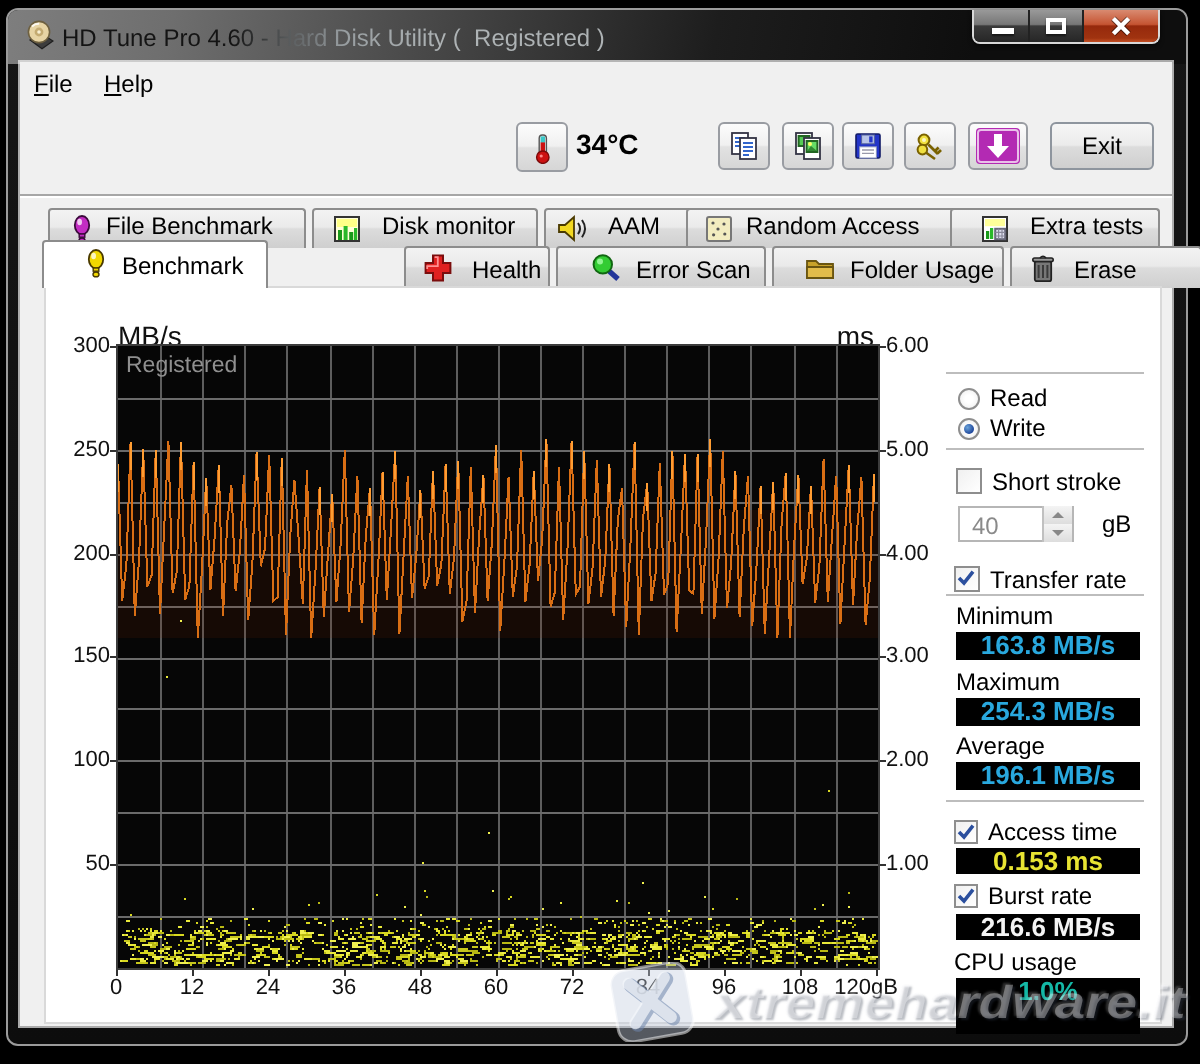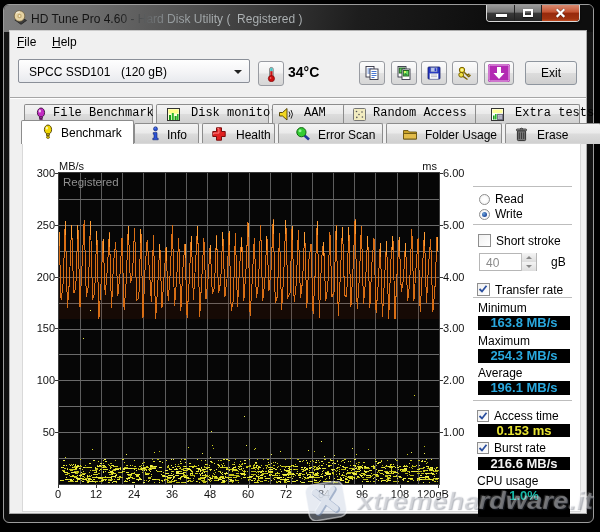--- a/index.html
+++ b/index.html
@@ -43,29 +43,29 @@
   line-height:22px; background:linear-gradient(#f6f6f6,#ebebeb 48%,#dcdcdc 52%,#cfcfcf); }
 .etch { position:absolute; left:0; top:66px; width:576px; height:2px;
   background:linear-gradient(#a6a6a6 0,#a6a6a6 50%,#fff 50%); }
 .tab { position:absolute; border:1px solid #8c8c8c; border-bottom:none; border-radius:2px 2px 0 0;
   background:linear-gradient(#f3f3f3,#eaeaea 45%,#dcdcdc 50%,#cfcfcf); font-size:12px; }
 .t1 { top:73px; height:20px; }
 .t2 { top:92px; height:21px; }
 .tab .ti { position:absolute; top:2px; }
 .tab .tt { position:absolute; top:4px; white-space:pre; }
 .t1 .ti { top:2px; }
-.t1 .tt { top:1px;font-family:Liberation Mono, monospace; }
+.t1 .tt { top:1px; }
 .act { top:89px; height:24px; left:11px; width:113px; background:#fff; z-index:5;
   border:1px solid #8c8c8c; border-bottom:none; }
 .act .ti { top:3px; } .act .tt { top:5px; }
 #panel { position:absolute; left:12px; top:112px; width:559px; height:369px;
   background:#fff; border:1px solid #d9d9d9; z-index:1; }
 #plot { position:absolute; left:48px; top:141px; width:382px; height:313px;
   border:1px solid #3c3c3c; background:#060606; z-index:2; }
-.axt { position:absolute; font-size:11px; color:#111; z-index:2; }
+.axt { position:absolute; font-size:14px; color:#111; z-index:2; }
 .al { position:absolute; z-index:3; right:531px; width:40px; text-align:right; font-size:11px; color:#111; }
 .ar { position:absolute; z-index:3; left:433px; width:40px; font-size:11px; color:#111; }
 .al,.ar { height:12px; line-height:12px; }
 .xl { position:absolute; z-index:3; top:457px; width:38px; text-align:center; font-size:11px; color:#111; }
 .tk { position:absolute; background:#333; z-index:2; }
 .sep { position:absolute; left:463px; width:99px; height:1px; background:#bdbdbd; z-index:3; }
 .rad { position:absolute; z-index:3; left:469px; width:11px; height:11px; border:1px solid #8e8e8e;
   border-radius:50%; background:radial-gradient(#fff 30%,#ececec); }
 .rdot { position:absolute; left:2px; top:2px; width:5px; height:5px; border-radius:50%;
   background:radial-gradient(circle at 35% 35%, #6ba4d9, #20489c 70%); }
@@ -114,25 +114,20 @@
           <path d="M2 1 L11 10 M11 1 L2 10" stroke="#000" stroke-width="3.6" opacity="0.5"></path>
           <path d="M2 1 L11 10 M11 1 L2 10" stroke="#fff" stroke-width="2.6"></path>
         </svg>
       </div>
   </div>
   <div id="client">
     <div class="menu">
         <span style="left:7px"><u>F</u>ile</span>
         <span style="left:42px"><u>H</u>elp</span>
       </div>
-    <div class="cbo">
-        <span class="t1x">SPCC SSD101</span>
-        <span class="t2x">(120 gB)</span>
-        <span class="arr"></span>
-      </div>
     <div class="tbtn" style="left:248px;width:26px;height:25px">
         <svg width="16" height="16" viewBox="0 0 16 16" style="">
           <rect x="6.6" y="1.5" width="3.6" height="10" rx="1.6" fill="#e8e8e8" stroke="#555" stroke-width="0.7"></rect>
           <rect x="7.3" y="2.2" width="2.2" height="3.2" fill="#39c8c8"></rect>
           <rect x="7.3" y="5.2" width="2.2" height="7" fill="#cc1111"></rect>
           <circle cx="8.4" cy="12.6" r="3.1" fill="#cc1111" stroke="#7a0a0a" stroke-width="0.7"></circle>
           <circle cx="7.6" cy="12" r="0.8" fill="#ff8888"></circle>
         </svg>
       </div>
     <div class="temp">34°C</div>
@@ -235,28 +230,20 @@
       </div>
     <div id="panel"></div>
     <div class="tab act">
         <span class="ti" style="left:19px"><svg width="15" height="15" viewBox="0 0 15 15" style="">
             <ellipse cx="7" cy="5.6" rx="3.6" ry="4.6" fill="#f2d800" stroke="#4a3a00" stroke-width="0.9"></ellipse>
             <ellipse cx="5.8" cy="4" rx="1.2" ry="1.6" fill="#fff" opacity="0.75"></ellipse>
             <rect x="5.6" y="10" width="2.8" height="1.6" fill="#f2d800" stroke="#4a3a00" stroke-width="0.7"></rect>
             <ellipse cx="7" cy="13.2" rx="1.5" ry="1.2" fill="#f2d800" stroke="#4a3a00" stroke-width="0.7"></ellipse>
           </svg></span>
         <span class="tt" style="left:39px">Benchmark</span>
-      </div>
-      <div class="tab t2" style="left:124px;width:65px">
-        <span class="ti" style="left:13px"><svg width="15" height="15" viewBox="0 0 15 15" style="">
-            <ellipse cx="7.5" cy="2.9" rx="2" ry="2.1" fill="#2a52d8" stroke="#12246a" stroke-width="0.6"></ellipse>
-            <path d="M5.2 6.6 L9 6.6 L9 12.2 L10.2 12.2 L10.2 13.8 L4.8 13.8 L4.8 12.2 L6 12.2 L6 8.2 L5.2 8.2 Z" fill="#2a52d8" stroke="#12246a" stroke-width="0.6"></path>
-            <path d="M6.6 2.2 a1 1 0 0 1 1.2 0" stroke="#8fb0ff" stroke-width="0.8" fill="none"></path>
-          </svg></span>
-        <span class="tt" style="left:32px">Info</span>
       </div>
       <div class="tab t2" style="left:192px;width:73px">
         <span class="ti" style="left:8px"><svg width="16" height="16" viewBox="0 0 16 16" style="">
             <path d="M5.5 1.8 h5 v3.7 h3.7 v5 h-3.7 v3.7 h-5 v-3.7 H1.8 v-5 h3.7 Z" fill="#e02020" stroke="#7a0d0d" stroke-width="1"></path>
             <path d="M6.3 2.6 h1.6 v4.5 H2.6 v1.4" fill="none" stroke="#ff9090" stroke-width="0.9"></path>
           </svg></span>
         <span class="tt" style="left:33px">Health</span>
       </div>
       <div class="tab t2" style="left:268px;width:105px">
         <span class="ti" style="left:16px"><svg width="16" height="16" viewBox="0 0 16 16" style="">

